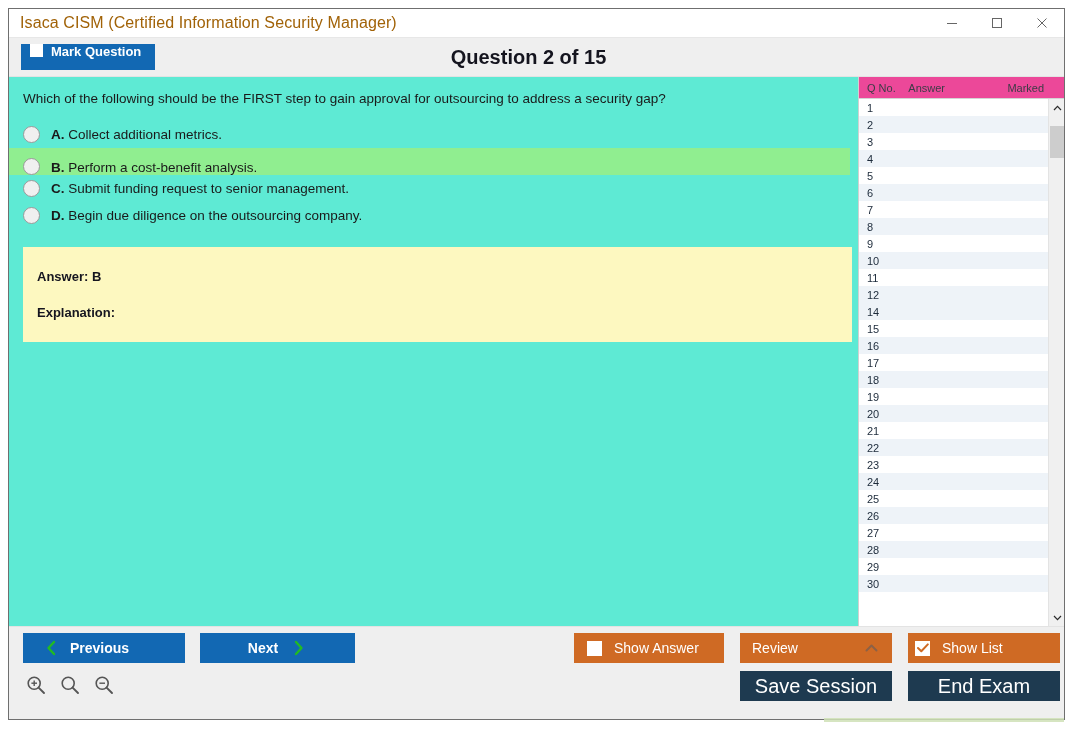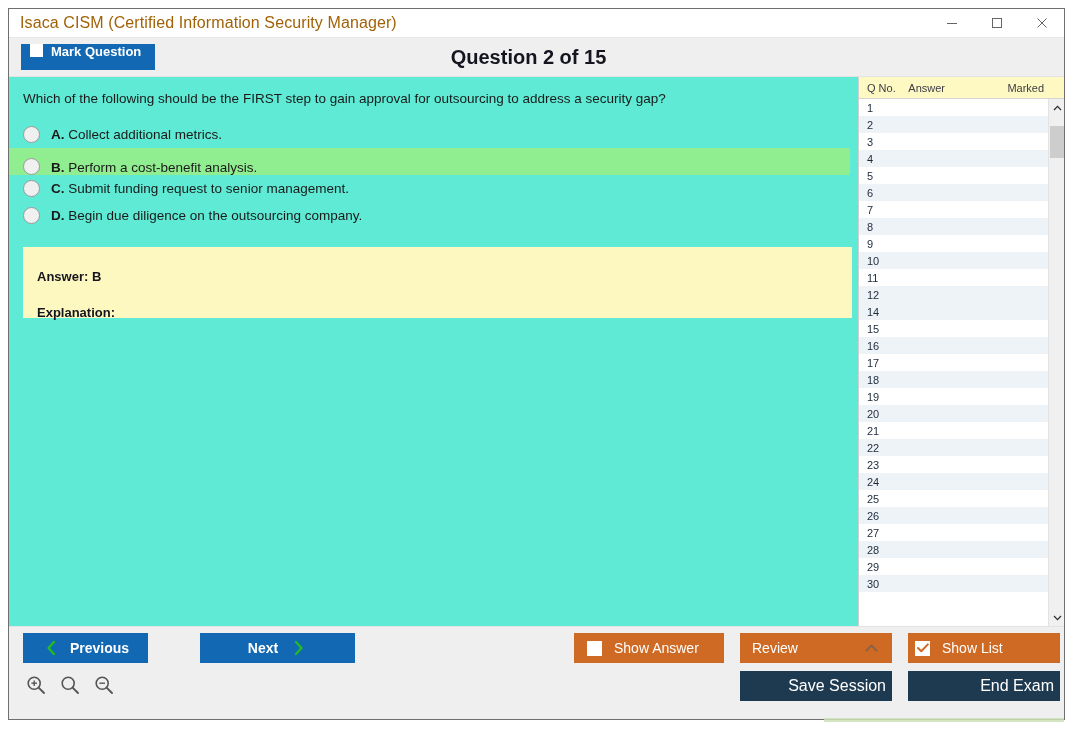--- a/index.html
+++ b/index.html
@@ -153,21 +153,21 @@
   .option-text {
     font-size: 13.5px;
     color: #1a1a1a;
     white-space: nowrap;
   }
   .option-text b { font-weight: bold; }
 
   .answer-box {
     margin: 18px 6px 0 14px;
     background: #fdf8c0;
-    height: 71px;
+    height: 95px;
     padding: 22px 0 0 14px;
     box-sizing: border-box;
   }
   .answer-line {
     font-size: 13px;
     font-weight: bold;
     color: #15151f;
     margin-bottom: 21px;
   }
 
@@ -180,21 +180,21 @@
     display: flex;
     flex-direction: column;
     min-height: 0;
   }
   .list-header {
     height: 22px;
     min-height: 22px;
     display: flex;
     align-items: center;
     border-bottom: 1px solid #d4d4d4;
-    background: #fef9c3;
+    background: #ec4899;
     font-size: 11px;
     color: #3c3c46;
     box-sizing: border-box;
   }
   .col-qno   { width: 54px; padding-left: 8px; }
   .col-ans   { width: 72px; }
   .col-mark  { width: 74px; margin-left: 44px; }
   .list-body {
     flex: 1 1 auto;
     position: relative;
@@ -255,23 +255,23 @@
     border: none;
     cursor: pointer;
     font-family: "Liberation Sans", sans-serif;
     color: #ffffff;
     box-sizing: border-box;
     display: flex;
     align-items: center;
   }
   .btn-blue { background: #1268b3; font-size: 14px; font-weight: bold; }
   .btn-orange { background: #cf6a24; font-size: 14px; }
-  .btn-navy { background: #1e3a50; font-size: 16px; justify-content: flex-end; }
-
-  #prev-btn { left: 14px;  top: 6px; width: 125px; height: 30px; padding-left: 22px; gap: 12px; }
+  .btn-navy { background: #1e3a50; font-size: 20px; justify-content: center; }
+
+  #prev-btn { left: 14px;  top: 6px; width: 162px; height: 30px; padding-left: 22px; gap: 12px; }
   #next-btn { left: 191px; top: 6px; width: 155px; height: 30px; justify-content: center; gap: 14px; padding-right: 8px;}
   #show-answer-btn { left: 565px; top: 6px; width: 150px; height: 30px; padding-left: 13px; gap: 12px; }
   #review-btn { left: 731px; top: 6px; width: 152px; height: 30px; padding-left: 12px; }
   #show-list-btn { left: 899px; top: 6px; width: 152px; height: 30px; padding-left: 7px; gap: 12px; }
   #save-session-btn { left: 731px; top: 44px; width: 152px; height: 30px; }
   #end-exam-btn { left: 899px; top: 44px; width: 152px; height: 30px; }
 
   .review-caret {
     position: absolute;
     right: 14px;

